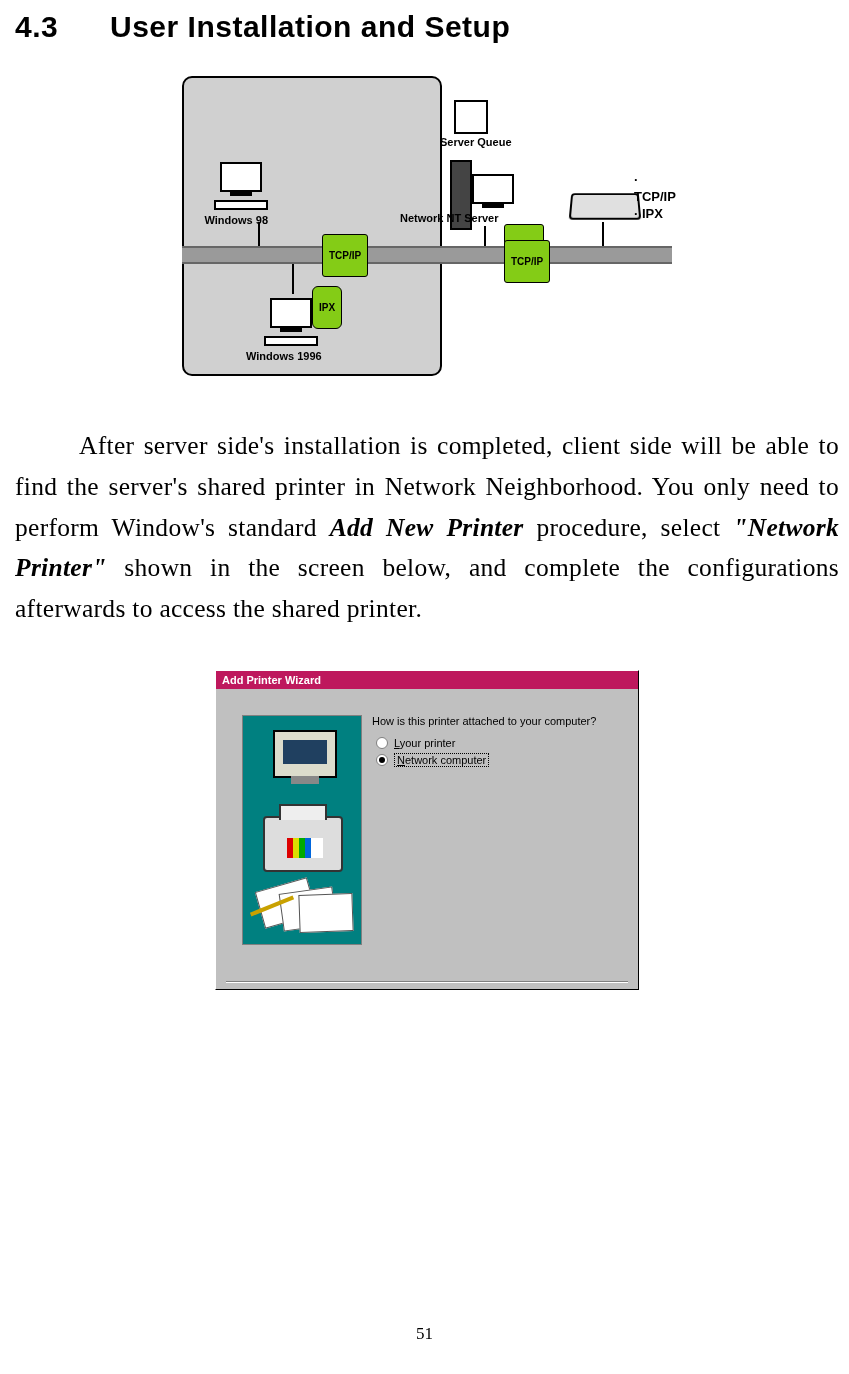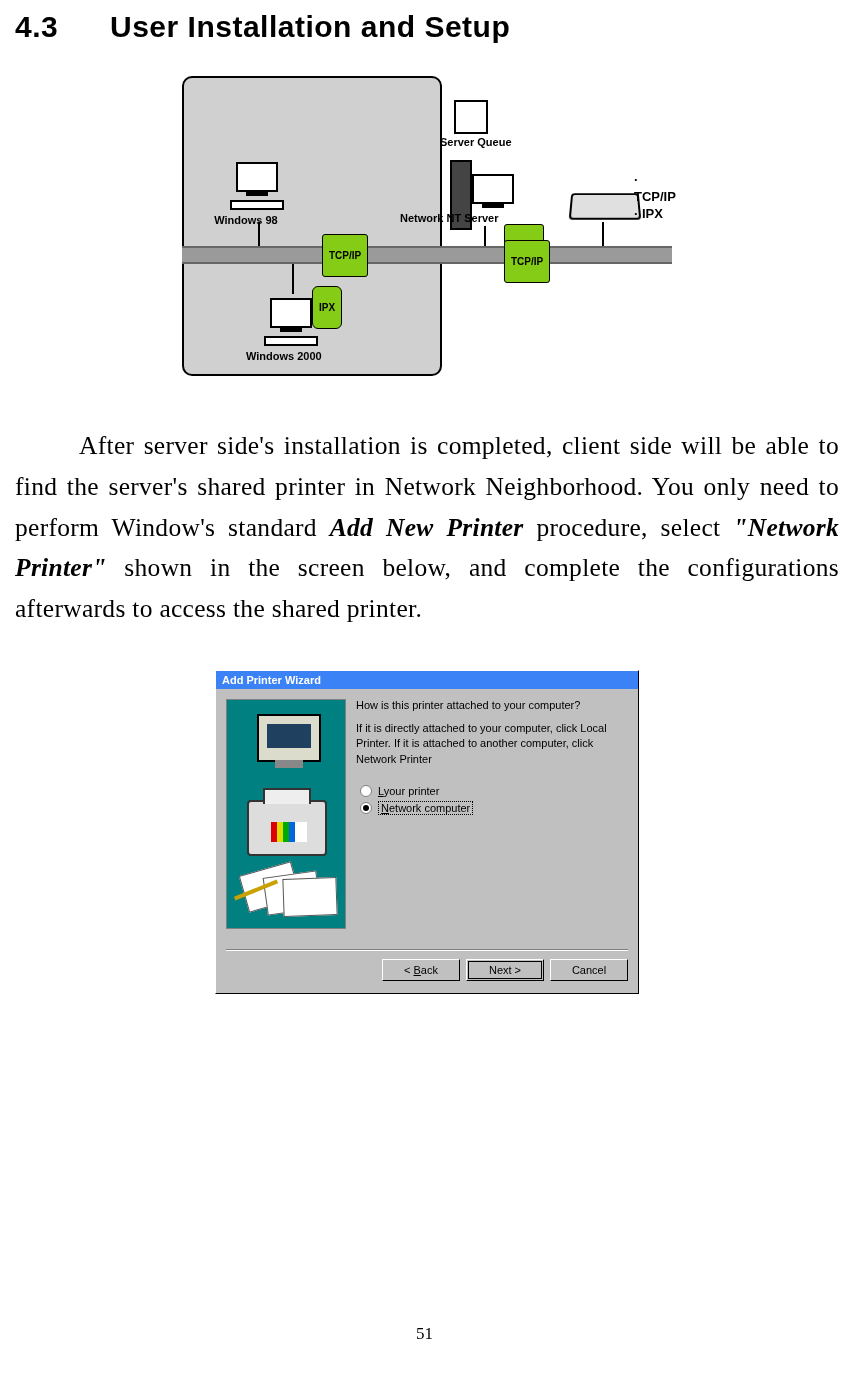--- a/index.html
+++ b/index.html
@@ -77,24 +77,24 @@
     
     .wizard-wrap{ display:flex; justify-content:center; }
     .wizard{
       width: 424px; background:#c0c0c0;
       border-top:1px solid #fff; border-left:1px solid #fff;
       border-right:1px solid #000; border-bottom:1px solid #000;
       font-family: Tahoma, "MS Sans Serif", Arial, sans-serif;
       font-size: 11px;
     }
     .titlebar{
-      background:#3b82f6; color:#fff; padding:3px 6px;
+      background:#be185d; color:#fff; padding:3px 6px;
       font-weight:bold; font-size:11px; display:flex;
     }
-    .wizard-body{ display:flex; padding:10px; gap:10px; }
+    .wizard-body{ display:flex; padding:26px; gap:10px; }
     .wizard-art{
       width:120px; height:230px; background:#008080;
       border:1px solid #808080; position:relative; flex:0 0 120px;
     }
     .art-mon{ position:absolute; top:14px; left:30px; width:64px; height:48px; background:#dcdccc; border:2px solid #000; }
     .art-mon::before{content:"";position:absolute;left:8px;top:8px;right:8px;bottom:12px;background:#204060;}
     .art-mon::after{content:"";position:absolute;left:16px;right:16px;bottom:-8px;height:8px;background:#888;}
     .art-printer{position:absolute;top:100px;left:20px;width:80px;height:56px;background:#ddd;border:2px solid #333;border-radius:4px;}
     .art-printer::before{content:"";position:absolute;left:14px;right:14px;top:-14px;height:14px;background:#eee;border:2px solid #333;border-bottom:none;}
     .art-printer::after{content:"";position:absolute;left:22px;top:20px;width:36px;height:20px;background:#fff;box-shadow:inset 6px 0 0 #d00, inset 12px 0 0 #dd0, inset 18px 0 0 #0a0, inset 24px 0 0 #06d;}
@@ -163,34 +163,34 @@
     <div class="srv-tower" style="left:268px; top:84px;"></div>
     <div class="comp" style="left:290px; top:98px;">
       <div class="mon"></div>
     </div>
     <div class="comp" style="left:218px; top:136px;">
       <div class="lbl">Network NT Server</div>
     </div>
 
     <div class="net-bar"></div>
 
-    <div class="comp" style="left:48px; top:86px;">
+    <div class="comp" style="left:32px; top:86px;text-align:right;">
       <div class="mon"></div>
       <div class="base"></div>
       <div class="lbl" style="margin-left:-22px;">Windows 98</div>
     </div>
     <div class="vline" style="left:76px; top:146px; height:24px;"></div>
     <div class="pill" style="left:140px; top:158px;">TCP/IP</div>
 
     <div class="vline" style="left:110px; top:188px; height:30px;"></div>
     <div class="pill" style="left:130px; top:210px;border-radius:6px;">IPX</div>
     <div class="comp" style="left:78px; top:222px;">
       <div class="mon"></div>
       <div class="base"></div>
-      <div class="lbl" style="margin-left:-14px;">Windows 2000</div>
+      <div class="lbl" style="margin-left:-14px;">Windows 1996</div>
     </div>
 
     <div class="vline" style="left:302px; top:150px; height:20px;"></div>
     <div class="pill" style="left:322px; top:148px;">PTPP</div>
     <div class="pill" style="left:322px; top:164px;">TCP/IP</div>
 
     <div class="hub" style="left:388px; top:116px;"></div>
     <div class="vline" style="left:420px; top:146px; height:24px;"></div>
     <div class="proto-list" style="left:452px; top:96px;">
       <div>· TCP/IP</div>
@@ -214,33 +214,27 @@
         <div class="art-printer"></div>
         <div class="art-papers">
           <div class="art-sheet"></div>
           <div class="art-sheet s2"></div>
           <div class="art-sheet s3"></div>
         </div>
         <div class="art-pencil"></div>
       </div>
       <div class="wizard-right">
         <div class="q">How is this printer attached to your computer?</div>
-        <div class="hint">If it is directly attached to your computer, click Local Printer. If it is attached to another computer, click Network Printer</div>
         <div class="radio-row">
           <span class="radio"></span>
           <span class="radio-label"><u>L</u><span>your printer</span></span>
         </div>
         <div class="radio-row">
           <span class="radio sel"></span>
           <span class="radio-label focus-label"><u>N</u><span>etwork computer</span></span>
         </div>
       </div>
     </div>
     <div class="divider"></div>
-    <div class="button-row">
-      <div class="btn"><span>&lt; </span><u>B</u><span>ack</span></div>
-      <div class="btn default">Next &gt;</div>
-      <div class="btn">Cancel</div>
-    </div>
   </div>
 </div>
 
 <div class="page-number">51</div>
 
 </body></html>

